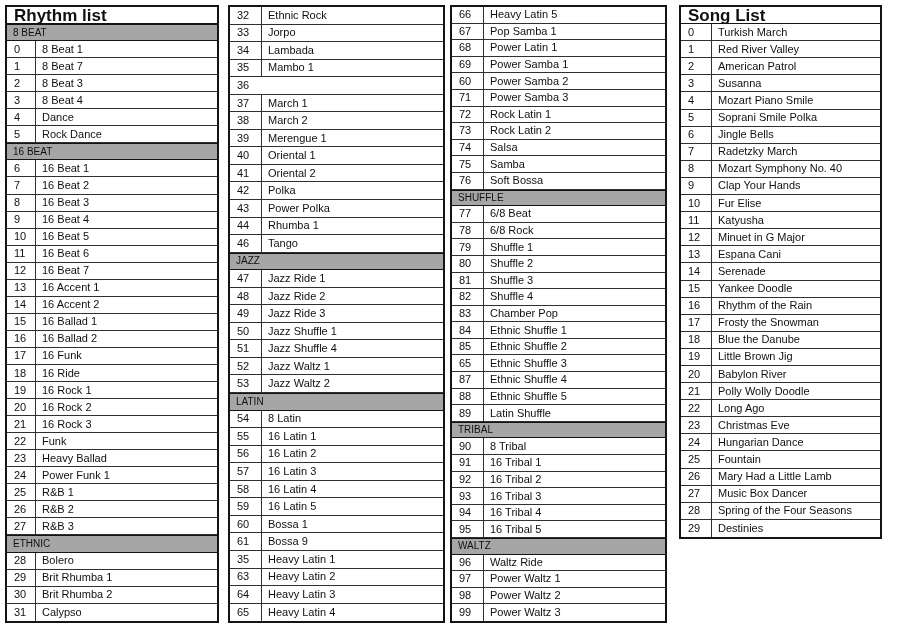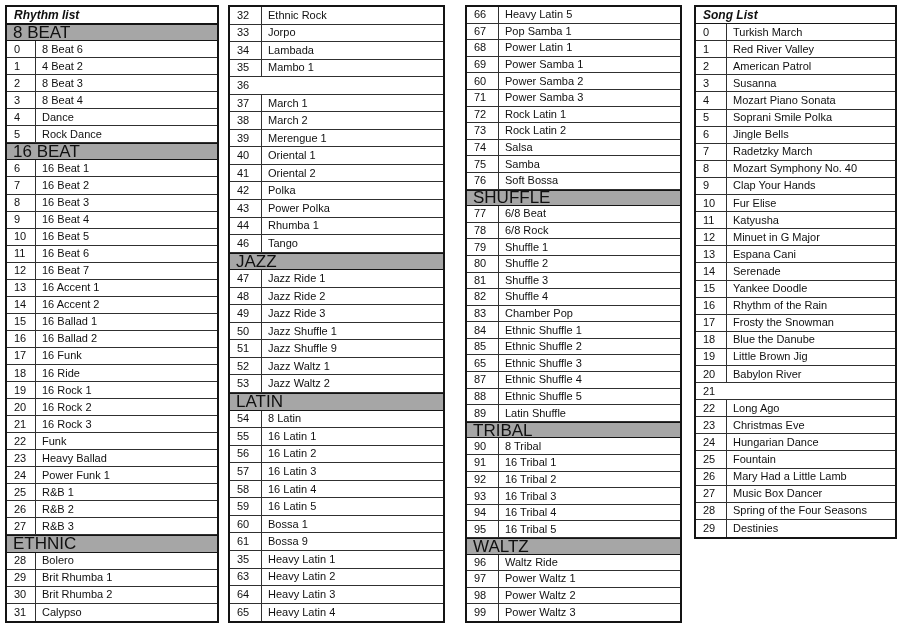--- a/index.html
+++ b/index.html
@@ -23,21 +23,21 @@
     padding: 5px 6px 0 5px;
   }
   .cols { display: flex; align-items: flex-start; }
   .table {
     border: 2px solid var(--border);
     background: #fff;
     flex: 0 0 auto;
   }
   .col1 { width: 214px; --rh: 17.05px; --numw: 28px; }
   .col2 { width: 217px; --rh: 17.55px; --numw: 31px; margin-left: 9px; }
-  .col3 { width: 217px; --rh: 16.60px; --numw: 31px; margin-left: 20px; }
+  .col3 { width: 217px; --rh: 16.60px; --numw: 31px; margin-left: 5px; }
   .col4 { width: 203px; --rh: 17.10px; --numw: 30px; margin-left: 12px; }
   .trow {
     display: flex;
     align-items: stretch;
     height: var(--rh);
     border-bottom: 1px solid var(--border-light);
     font-size: 11px;
     line-height: 1;
     overflow: hidden;
     white-space: nowrap;
@@ -50,52 +50,51 @@
     display: flex; align-items: center;
   }
   .trow .name {
     flex: 1 1 auto;
     border-left: 1px solid var(--border-light);
     padding-left: 6px;
     display: flex; align-items: center;
   }
   .trow.title {
     font-weight: bold;
-    font-size: 12px;
+    font-size: 17px;
     padding-left: 7px;
     align-items: center;
     display: flex;
     border-bottom: 1px solid var(--border);
     background: #fff;
-    font-style: italic;
   }
   .trow.section {
     background: var(--section-header-bg);
     padding-left: 6px;
     display: flex; align-items: center;
     border-top: 1px solid var(--border);
     border-bottom: 1px solid var(--border);
-    font-size: 17px;
+    font-size: 10px;
   }
 </style>
 </head>
 <body>
 
 <div class="page">
   <div class="cols">
     <div class="table col1">
         <div class="trow title">Rhythm list</div>
         <div class="trow section">8 BEAT</div>
         <div class="trow">
           <span class="num">0</span>
-          <span class="name">8 Beat 6</span>
+          <span class="name">8 Beat 1</span>
         </div>
         <div class="trow">
           <span class="num">1</span>
-          <span class="name">4 Beat 2</span>
+          <span class="name">8 Beat 7</span>
         </div>
         <div class="trow">
           <span class="num">2</span>
           <span class="name">8 Beat 3</span>
         </div>
         <div class="trow">
           <span class="num">3</span>
           <span class="name">8 Beat 4</span>
         </div>
         <div class="trow">
@@ -281,21 +280,21 @@
         <div class="trow">
           <span class="num">49</span>
           <span class="name">Jazz Ride 3</span>
         </div>
         <div class="trow">
           <span class="num">50</span>
           <span class="name">Jazz Shuffle 1</span>
         </div>
         <div class="trow">
           <span class="num">51</span>
-          <span class="name">Jazz Shuffle 9</span>
+          <span class="name">Jazz Shuffle 4</span>
         </div>
         <div class="trow">
           <span class="num">52</span>
           <span class="name">Jazz Waltz 1</span>
         </div>
         <div class="trow">
           <span class="num">53</span>
           <span class="name">Jazz Waltz 2</span>
         </div>
         <div class="trow section">LATIN</div>
@@ -502,21 +501,21 @@
         <div class="trow">
           <span class="num">2</span>
           <span class="name">American Patrol</span>
         </div>
         <div class="trow">
           <span class="num">3</span>
           <span class="name">Susanna</span>
         </div>
         <div class="trow">
           <span class="num">4</span>
-          <span class="name">Mozart Piano Sonata</span>
+          <span class="name">Mozart Piano Smile</span>
         </div>
         <div class="trow">
           <span class="num">5</span>
           <span class="name">Soprani Smile Polka</span>
         </div>
         <div class="trow">
           <span class="num">6</span>
           <span class="name">Jingle Bells</span>
         </div>
         <div class="trow">
@@ -570,20 +569,21 @@
         <div class="trow">
           <span class="num">19</span>
           <span class="name">Little Brown Jig</span>
         </div>
         <div class="trow">
           <span class="num">20</span>
           <span class="name">Babylon River</span>
         </div>
         <div class="trow">
           <span class="num">21</span>
+          <span class="name">Polly Wolly Doodle</span>
         </div>
         <div class="trow">
           <span class="num">22</span>
           <span class="name">Long Ago</span>
         </div>
         <div class="trow">
           <span class="num">23</span>
           <span class="name">Christmas Eve</span>
         </div>
         <div class="trow">

